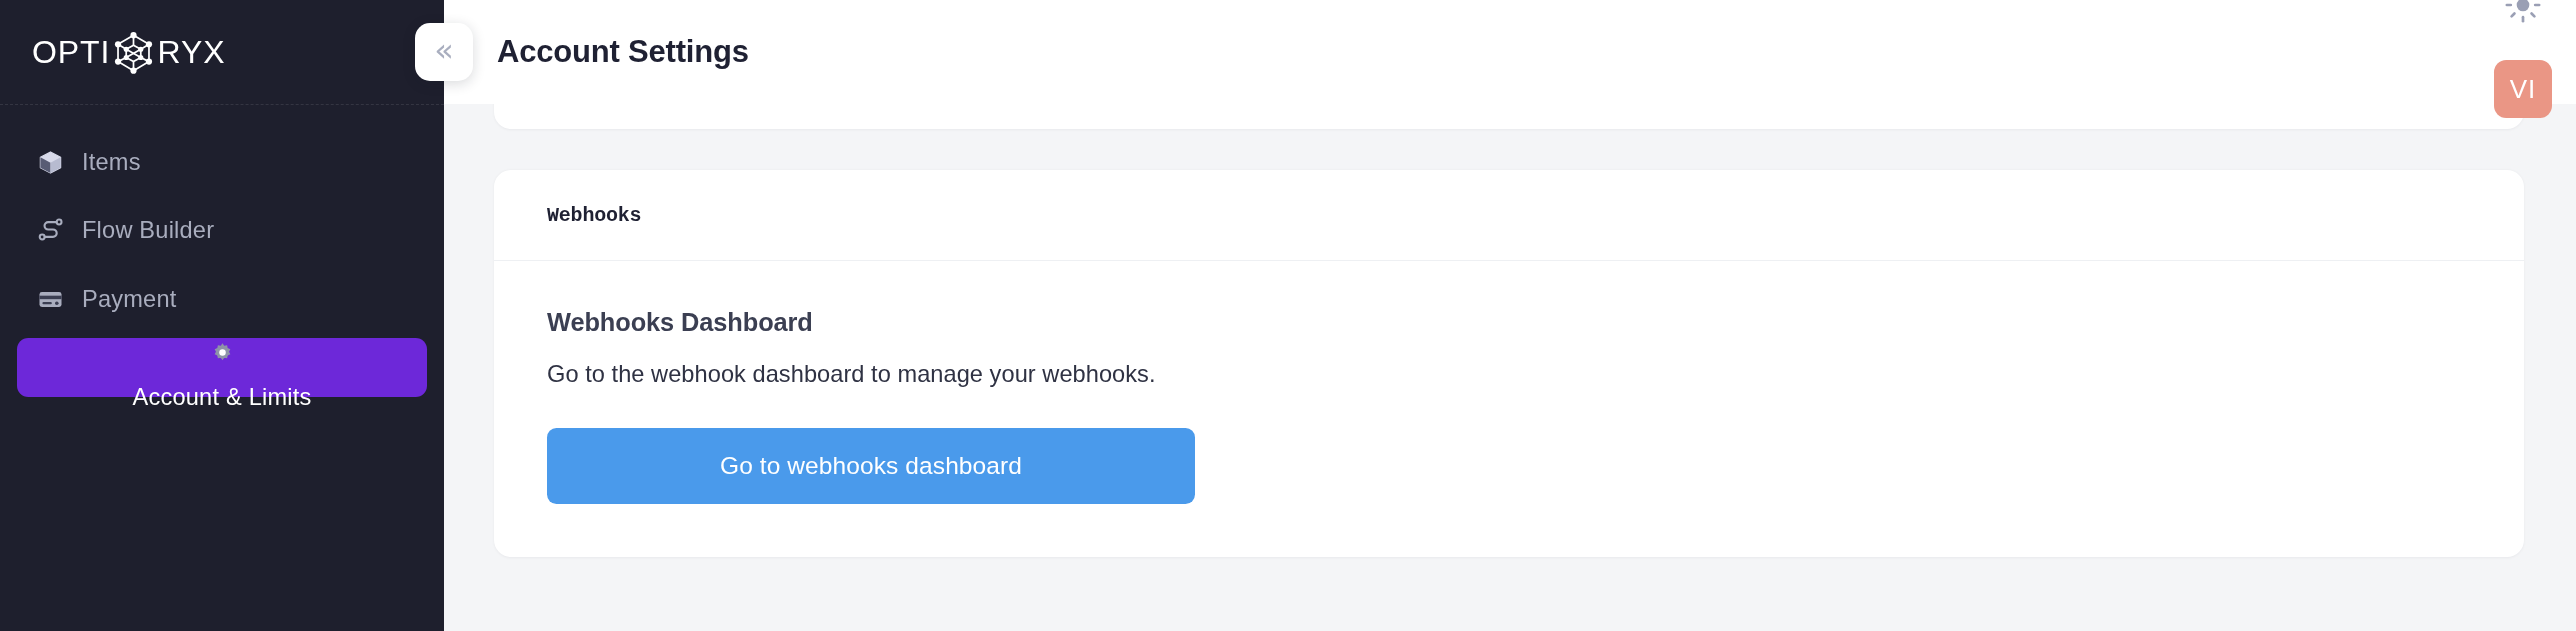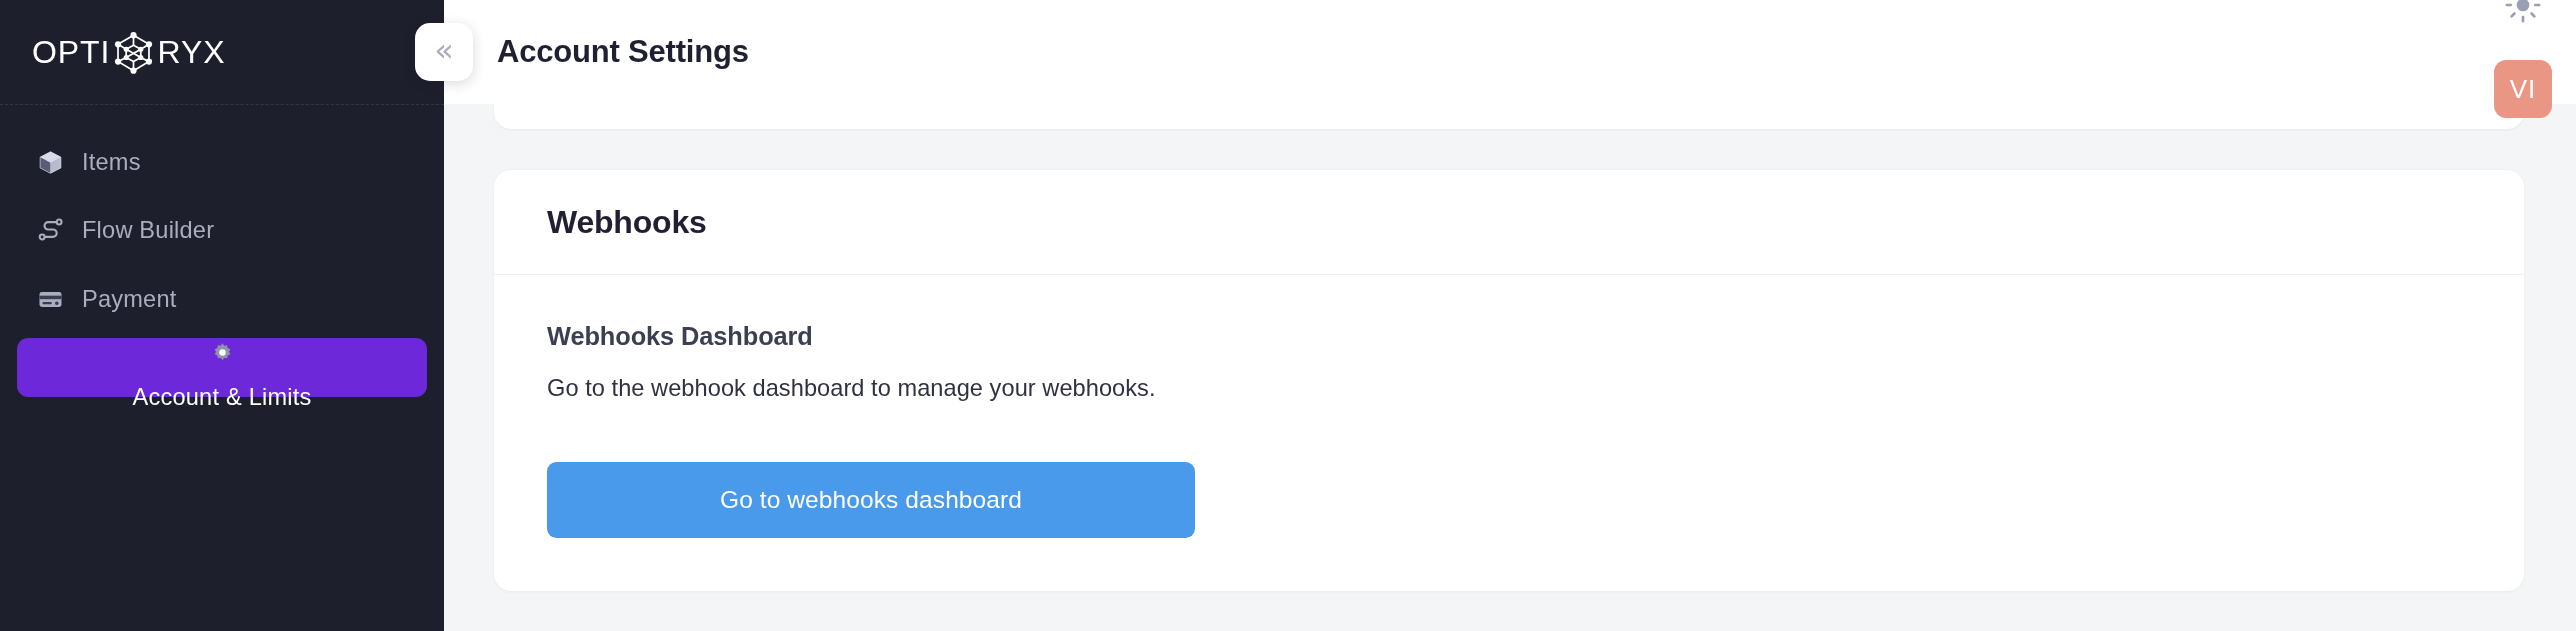--- a/index.html
+++ b/index.html
@@ -205,42 +205,43 @@
 
   .card-webhooks {
     margin-top: 41px;
   }
 
   .card-header {
     padding: 34px 53px 33px 53px;
     border-bottom: 0.9px solid #eef0f3;
   }
   .card-header h2 {
-    font-size: 32px;
+    font-size: 20px;
     font-weight: bold;
     color: #1f2133;
     letter-spacing: -0.2px;
+    font-family: Liberation Mono, monospace;
   }
 
   .card-body {
     padding: 47px 53px 53px 53px;
   }
 
   .section-title {
     font-size: 25.4px;
     font-weight: bold;
     color: #3b3f52;
     margin-bottom: 24.5px;
     letter-spacing: -0.1px;
   }
 
   .section-desc {
     font-size: 23.6px;
     color: #2f3243;
-    margin-bottom: 60px;
+    margin-bottom: 40px;
     letter-spacing: 0.05px;
   }
 
   .primary-btn {
     display: inline-flex;
     align-items: center;
     justify-content: center;
     height: 76px;
     min-width: 648px;
     padding: 16px 38px;

